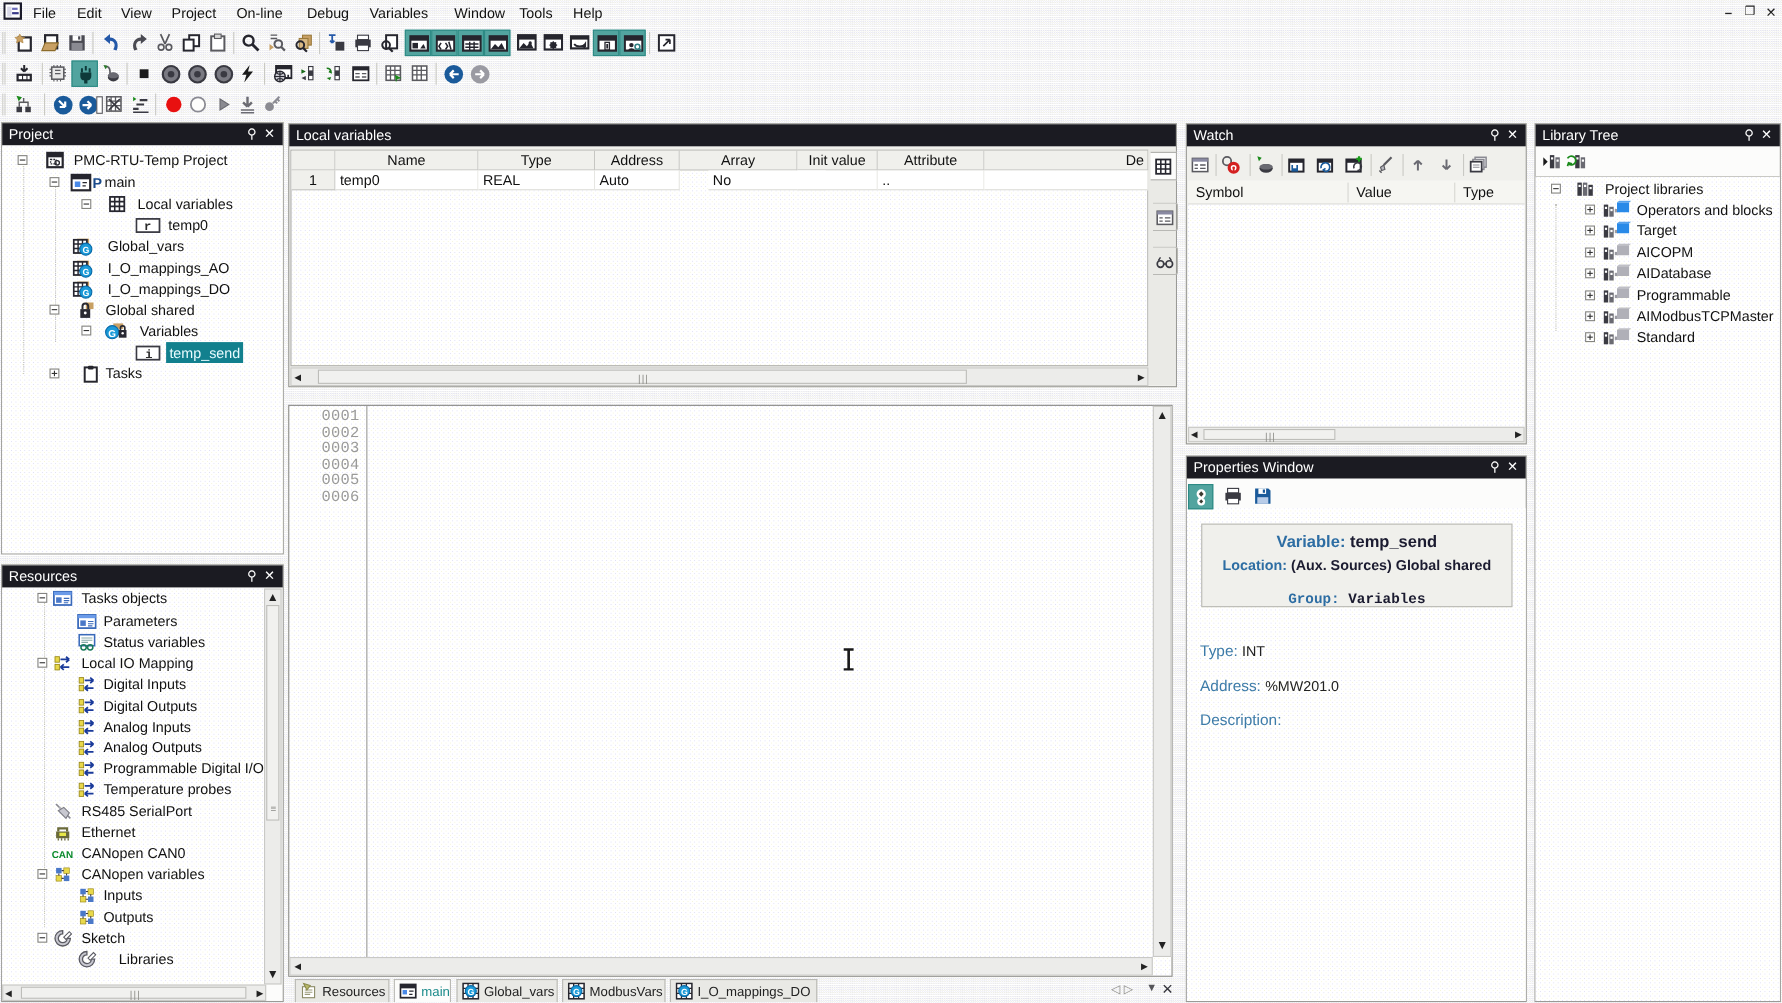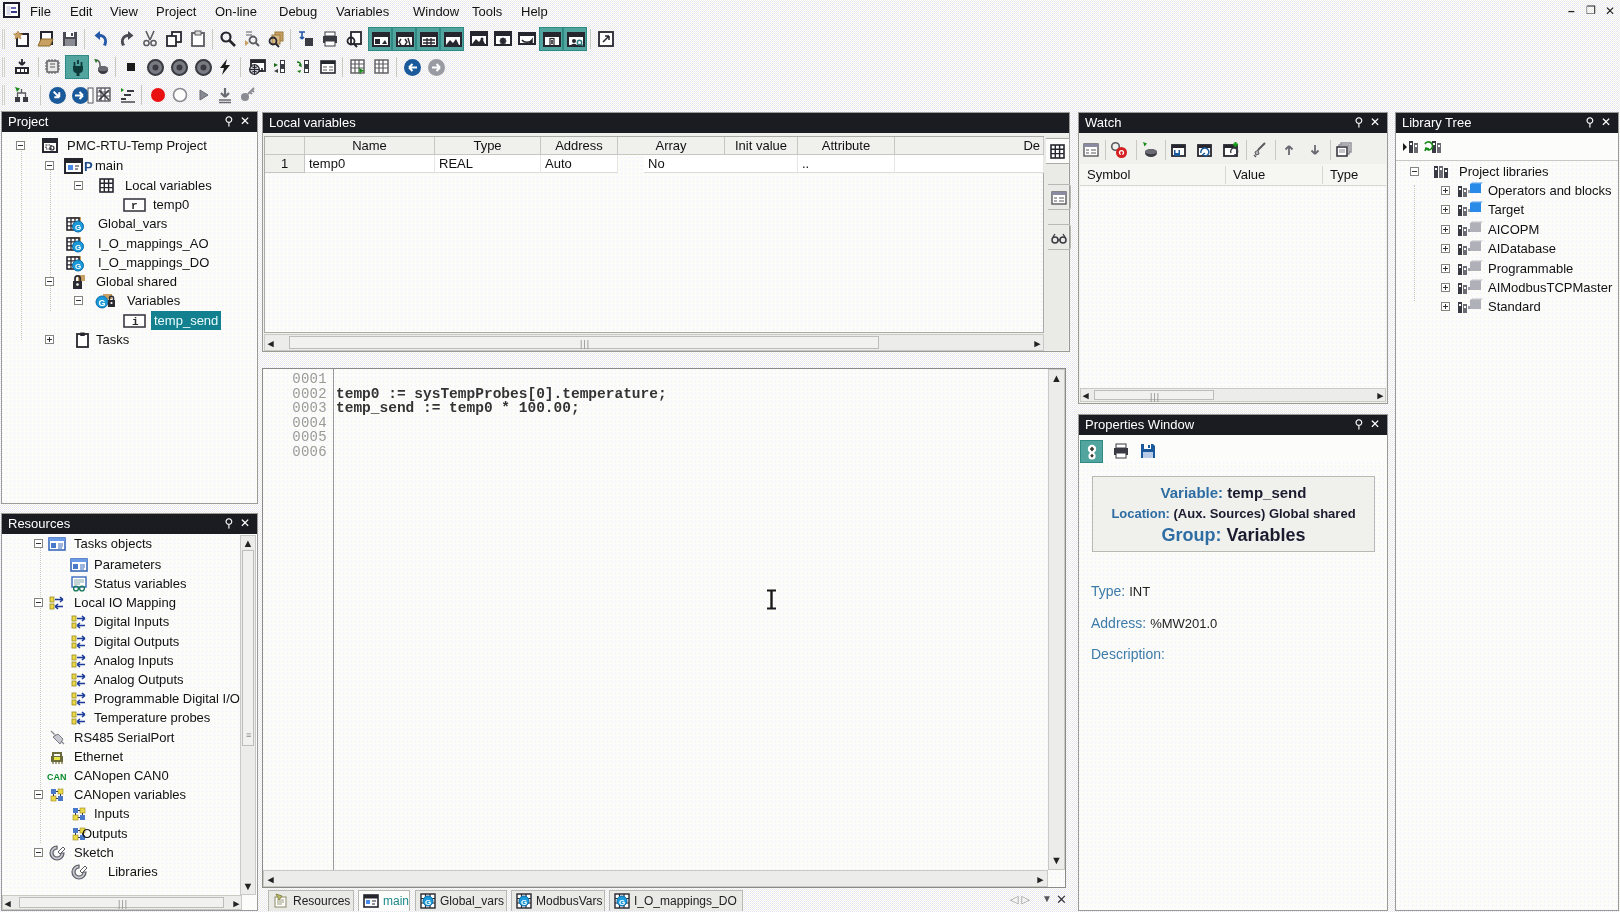--- a/index.html
+++ b/index.html
@@ -685,21 +685,21 @@
         <span class="tl" style="left:92px;">Inputs</span>
       </div>
 <div class="trow" style="left:0;top:288.5px;">
         <div class="ti" style="left:68px;top:1px;"><svg style="" width="18" height="18" viewBox="0 0 18 18">
             <rect x="3" y="3" width="5" height="5" fill="#4a78c8"></rect>
             <rect x="10" y="3" width="5" height="5" fill="#e8d84a" stroke="#9a8a1a" stroke-width="0.6"></rect>
             <rect x="3" y="10" width="5" height="5" fill="#e8d84a" stroke="#9a8a1a" stroke-width="0.6"></rect>
             <rect x="10" y="10" width="5" height="5" fill="#4a78c8"></rect>
             <path d="M8 5.5 h2 M8 12.5 h2 M5.5 8 v2 M12.5 8 v2" stroke="#3a3a42" stroke-width="1"></path>
           </svg></div>
-        <span class="tl" style="left:80px;text-align:right;">Outputs</span>
+        <span class="tl" style="left:92px;text-align:right;">Outputs</span>
       </div>
 <div class="trow" style="left:0;top:307.7px;">
         <div class="pm" style="left:32px;"></div>
         <div class="ti" style="left:46px;top:1px;"><svg style="" width="18" height="18" viewBox="0 0 18 18">
             <path d="M9 2 a7 7 0 1 0 7 7 l-3 0 a4 4 0 1 1 -4 -4 Z" fill="#c8c8d0" stroke="#5a5a62" stroke-width="1.2"></path>
             <path d="M10 8 l5-5 2 2 -5 5 Z" fill="#fff" stroke="#5a5a62"></path>
           </svg></div>
         <span class="tl" style="left:72px;">Sketch</span>
       </div>
 <div class="trow" style="left:0;top:326.9px;">
@@ -771,23 +771,20 @@
 <div class="arr" style="left:3px;top:2px;">◂</div>
 <div class="thumb" style="left:24px;top:1px;width:590px;bottom:1px;">
         <div class="grip" style="left:290px;top:1px;">|||</div>
       </div>
 <div class="arr" style="right:3px;top:2px;">▸</div>
 </div>
 </div>
 <div class="abs wdot" style="left:262px;top:368px;width:804px;height:520px;border:1px solid #8a8a86;">
 <div class="abs mono" style="left:0;top:3px;width:64px;color:#9a9a99;font-size:14px;line-height:14.6px;text-align:right;letter-spacing:0.3px;">0001<br>0002<br>0003<br>0004<br>0005<br>0006</div>
 <div class="abs" style="left:70px;top:0;bottom:17px;width:1px;background:#9a9a99;"></div>
-<div class="abs mono" style="left:73px;top:3px;font-size:14.5px;font-weight:bold;line-height:14.6px;color:#333333;white-space:pre;">
-temp0 := sysTempProbes[0].temperature;
-temp_send := temp0 * 100.00;</div>
 <div class="abs" style="left:502px;top:220px;"><svg style="" width="13" height="21" viewBox="0 0 13 21">
         <path d="M2 1.5 H11 M2 19.5 H11" stroke="#1a1a1a" stroke-width="2.2"></path>
         <path d="M6.5 1.5 V19.5" stroke="#1a1a1a" stroke-width="2.4"></path>
       </svg></div>
 <div class="sb" style="right:0;top:0;width:17px;bottom:17px;">
 <div class="arr" style="left:0;right:0;top:2px;">▲</div>
 <div class="arr" style="left:0;right:0;bottom:2px;">▼</div>
 </div>
 <div class="sb" style="left:0;bottom:0;right:17px;height:17px;">
 <div class="arr" style="left:4px;top:2px;">◂</div>
@@ -937,21 +934,21 @@
       </svg></div>
 <div class="abs" style="left:60px;top:27px;"><svg style="" width="18" height="18" viewBox="0 0 18 18">
         <path d="M2 2 h12 l2 2 v12 h-14 Z" fill="#1a5a9a"></path>
         <rect x="5" y="2" width="7" height="5" fill="#fff"></rect>
         <rect x="9" y="3" width="2" height="3" fill="#1a5a9a"></rect>
         <rect x="4" y="10" width="10" height="6" fill="#b8cce8"></rect>
       </svg></div>
 <div class="abs" style="left:13px;top:61px;width:283px;height:76px;background:#f0f0ec;border:1px solid #b9b9b4;text-align:center;">
 <div style="font-size:15px;margin-top:7px;"><b><span style="color:#2d6da3">Variable:</span> <span style="color:#1b1b30">temp_send</span></b></div>
 <div style="font-size:13px;margin-top:5px;"><b><span style="color:#2d6da3">Location:</span> <span style="color:#1b1b30">(Aux. Sources) Global shared</span></b></div>
-<div style="font-size:18px;margin-top:4px;"><b><span style="color:#2d6da3">Group:</span> <span style="color:#1b1b30">Variables</span></b></div>
+<div style="font-size:13px;margin-top:16px;font-family:Liberation Mono, monospace;"><b><span style="color:#2d6da3">Group:</span> <span style="color:#1b1b30">Variables</span></b></div>
 </div>
 <div class="abs" style="left:12px;top:168px;font-size:14px;color:#3d7ba8;">Type: <span style="color:#222;font-size:13px;">INT</span></div>
 <div class="abs" style="left:12px;top:200px;font-size:14px;color:#3d7ba8;">Address: <span style="color:#222;font-size:13px;"> %MW201.0</span></div>
 <div class="abs" style="left:12px;top:231px;font-size:14px;color:#3d7ba8;">Description:</div>
 </div>
 <div class="panel" style="left:1395px;top:112px;width:224px;height:799px;">
 <div class="ptitle">Library Tree<span class="ptools"><span class="pin">⚲</span><span class="pin">✕</span></span></div>
 <div class="abs" style="left:5px;top:25px;"><svg style="" width="20" height="18" viewBox="0 0 20 18">
         <rect x="8" y="3" width="4" height="12" fill="#3a3a42"></rect>
         <rect x="13" y="5" width="4" height="10" fill="#6a6a72"></rect>

